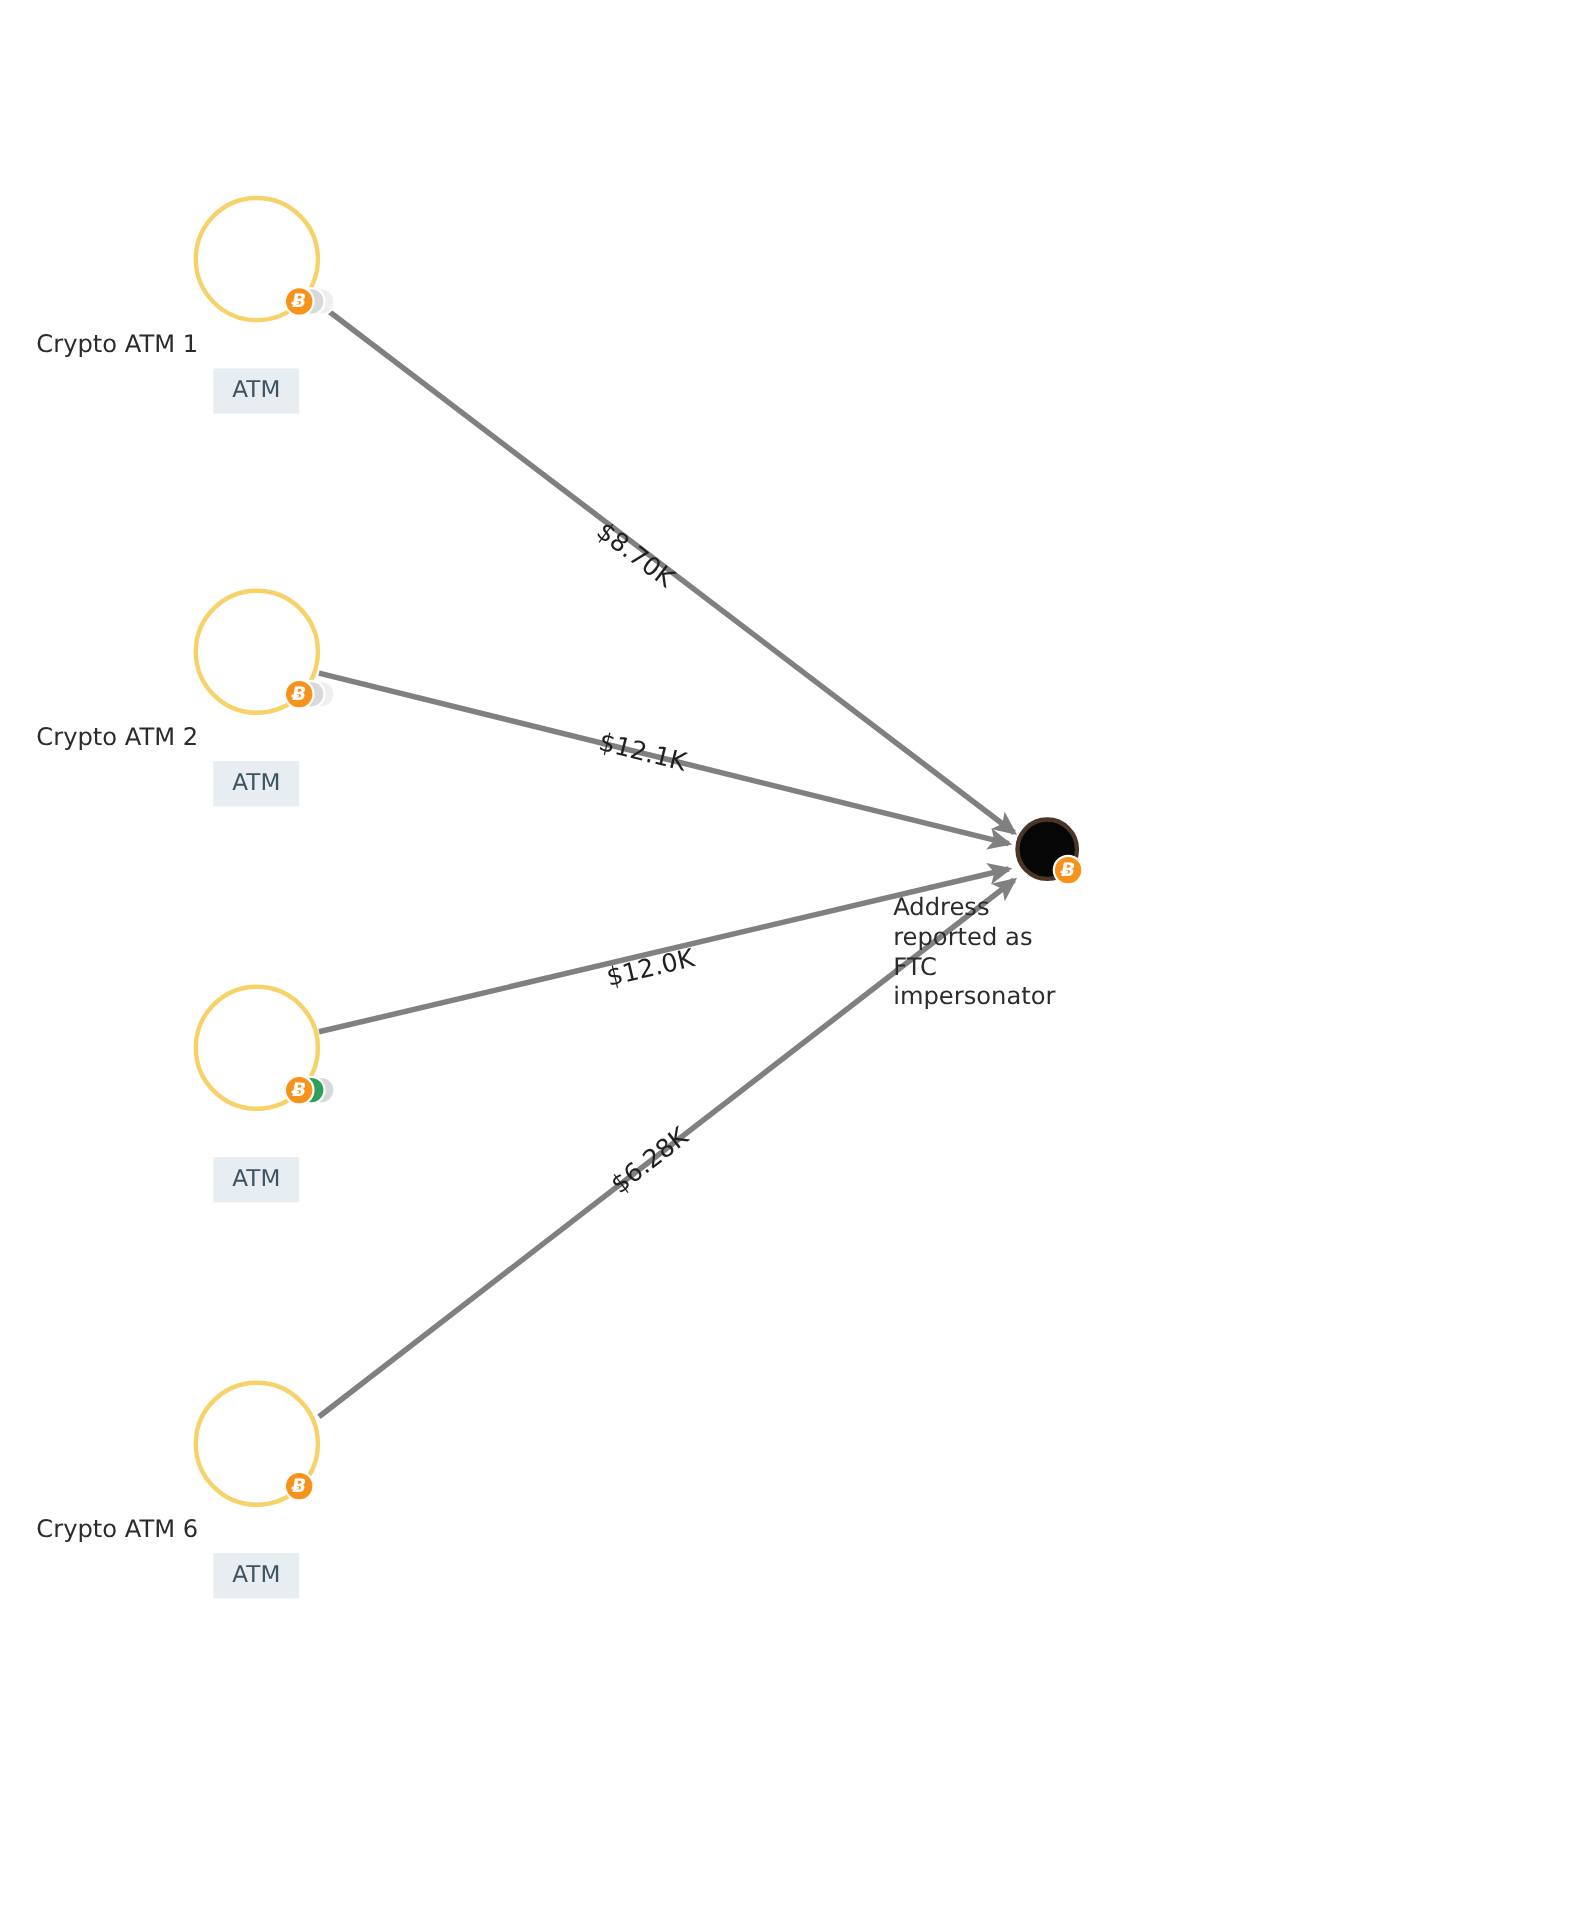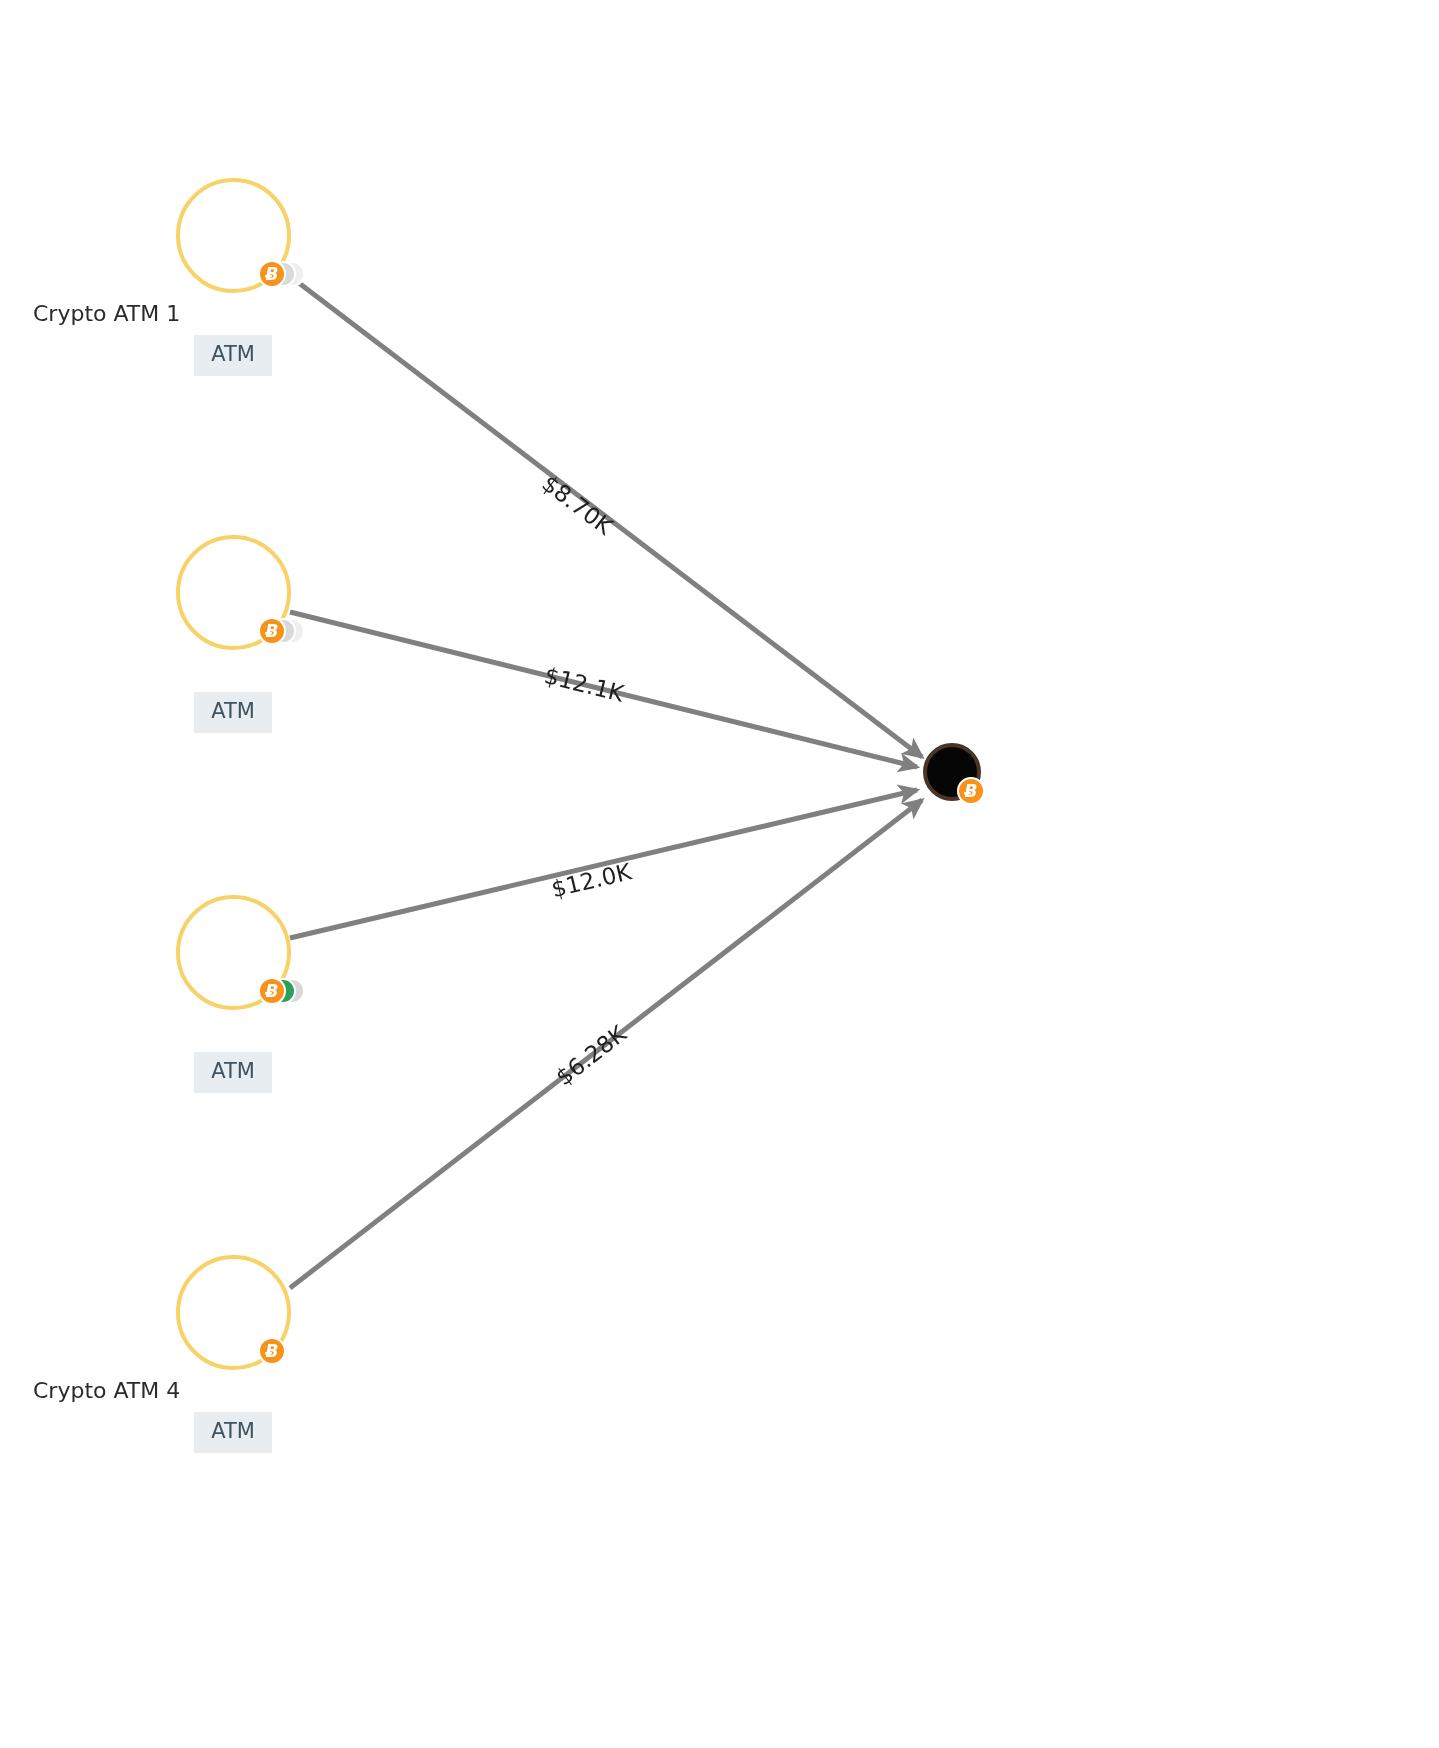--- a/index.html
+++ b/index.html
@@ -106,25 +106,32 @@
     <div class="ring-node" style="left: 176px; top: 178px;"></div>
     <div class="disc" style="background: rgb(239, 239, 239); left: 279px; top: 261px; z-index: 3;"></div>
     <div class="disc" style="background: rgb(217, 217, 217); left: 270px; top: 261px; z-index: 4;"></div>
     <div class="btc-badge" style="left: 258px; top: 260px; z-index: 6;">Ƀ</div>
     <div class="node-label" style="left: 33px; top: 300px; width: 400px;">Crypto ATM 1</div>
     <div class="pill-wrap" style="left: 33px; top: 335px; width: 400px;"><span class="pill">ATM</span></div>
     <div class="ring-node" style="left: 176px; top: 535px;"></div>
     <div class="disc" style="background: rgb(239, 239, 239); left: 279px; top: 618px; z-index: 3;"></div>
     <div class="disc" style="background: rgb(217, 217, 217); left: 270px; top: 618px; z-index: 4;"></div>
     <div class="btc-badge" style="left: 258px; top: 617px; z-index: 6;">Ƀ</div>
+    <div class="node-label" style="left: 33px; top: 657px; width: 400px;">Crypto ATM 2</div>
     <div class="pill-wrap" style="left: 33px; top: 692px; width: 400px;"><span class="pill">ATM</span></div>
     <div class="ring-node" style="left: 176px; top: 895px;"></div>
     <div class="disc" style="background: rgb(217, 217, 217); left: 279px; top: 978px; z-index: 3;"></div>
     <div class="disc" style="background: rgb(46, 158, 91); left: 270px; top: 978px; z-index: 4;"></div>
     <div class="btc-badge" style="left: 258px; top: 977px; z-index: 6;">Ƀ</div>
     <div class="pill-wrap" style="left: 33px; top: 1052px; width: 400px;"><span class="pill">ATM</span></div>
     <div class="ring-node" style="left: 176px; top: 1255px;"></div>
     <div class="btc-badge" style="left: 258px; top: 1337px; z-index: 6;">Ƀ</div>
-    <div class="node-label" style="left: 33px; top: 1377px; width: 400px;">Crypto ATM 4</div>
+    <div class="node-label" style="left: 33px; top: 1377px; width: 400px;">Crypto ATM 6</div>
     <div class="pill-wrap" style="left: 33px; top: 1412px; width: 400px;"><span class="pill">ATM</span></div>
     <div class="dark-node" style="left: 923px; top: 743px;"></div>
     <div class="btc-badge" style="left: 957px; top: 777px; z-index: 6;">Ƀ</div>
+    <div class="node-label multi" style="left: 812px; top: 812px; width: 280px;">
+      <div>Address</div>
+      <div>reported as</div>
+      <div>FTC</div>
+      <div>impersonator</div>
+    </div>
   </div>
 
 </body></html>

